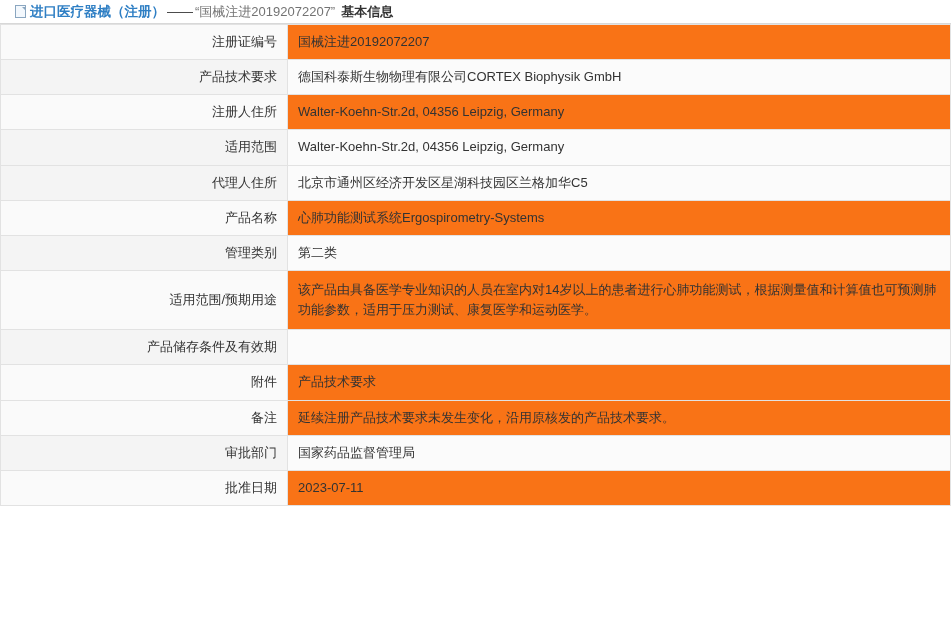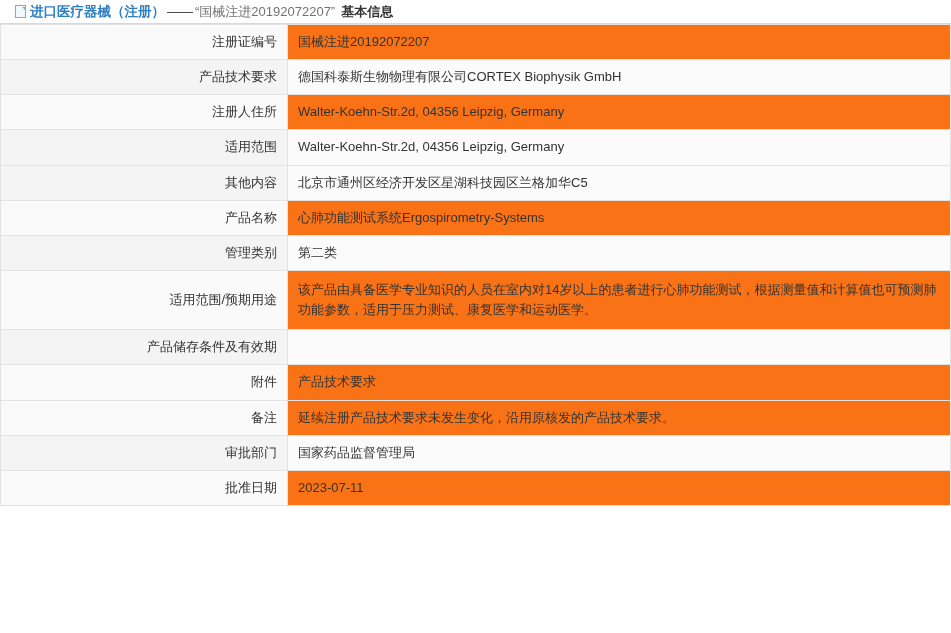--- a/index.html
+++ b/index.html
@@ -135,21 +135,21 @@
       </tr>
       <tr>
         <td class="label">注册人住所</td>
         <td class="value">Walter-Koehn-Str.2d, 04356 Leipzig, Germany</td>
       </tr>
       <tr class="alt">
         <td class="label">适用范围</td>
         <td class="value">Walter-Koehn-Str.2d, 04356 Leipzig, Germany</td>
       </tr>
       <tr class="alt">
-        <td class="label">其他内容</td>
+        <td class="label">代理人住所</td>
         <td class="value">北京市通州区经济开发区星湖科技园区兰格加华C5</td>
       </tr>
       <tr>
         <td class="label">产品名称</td>
         <td class="value">心肺功能测试系统Ergospirometry-Systems</td>
       </tr>
       <tr class="alt">
         <td class="label">管理类别</td>
         <td class="value">第二类</td>
       </tr>

